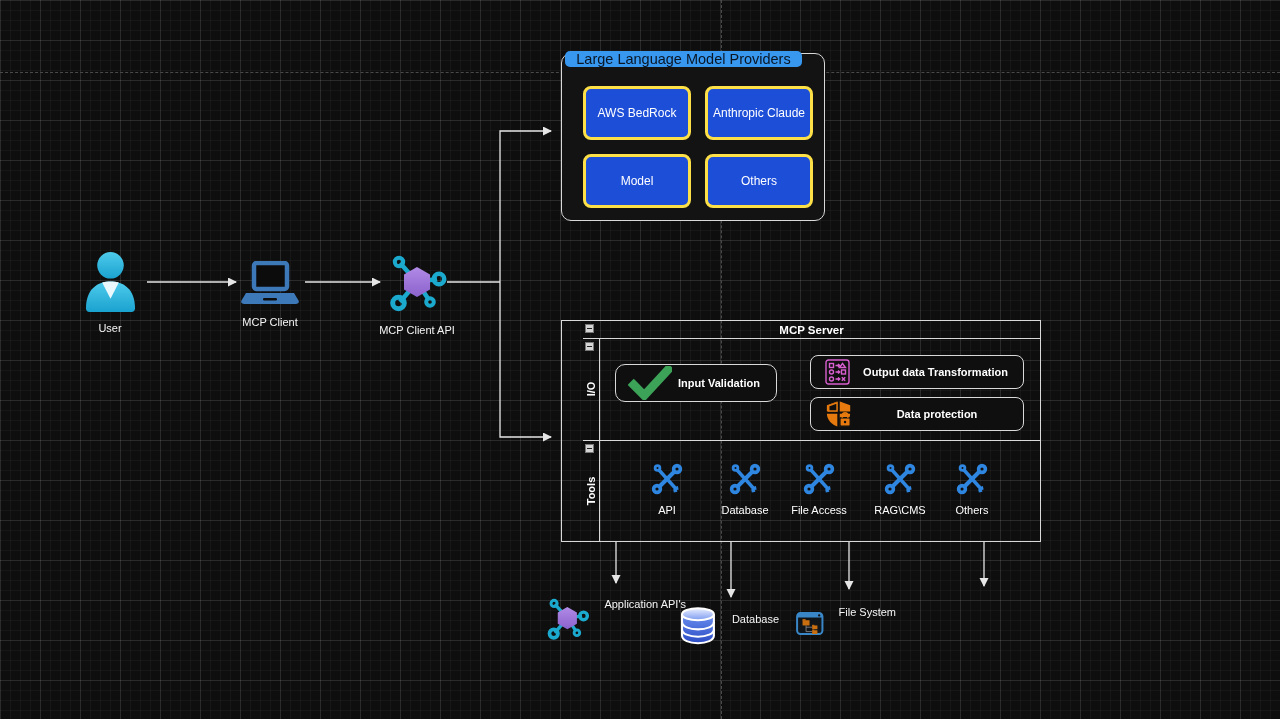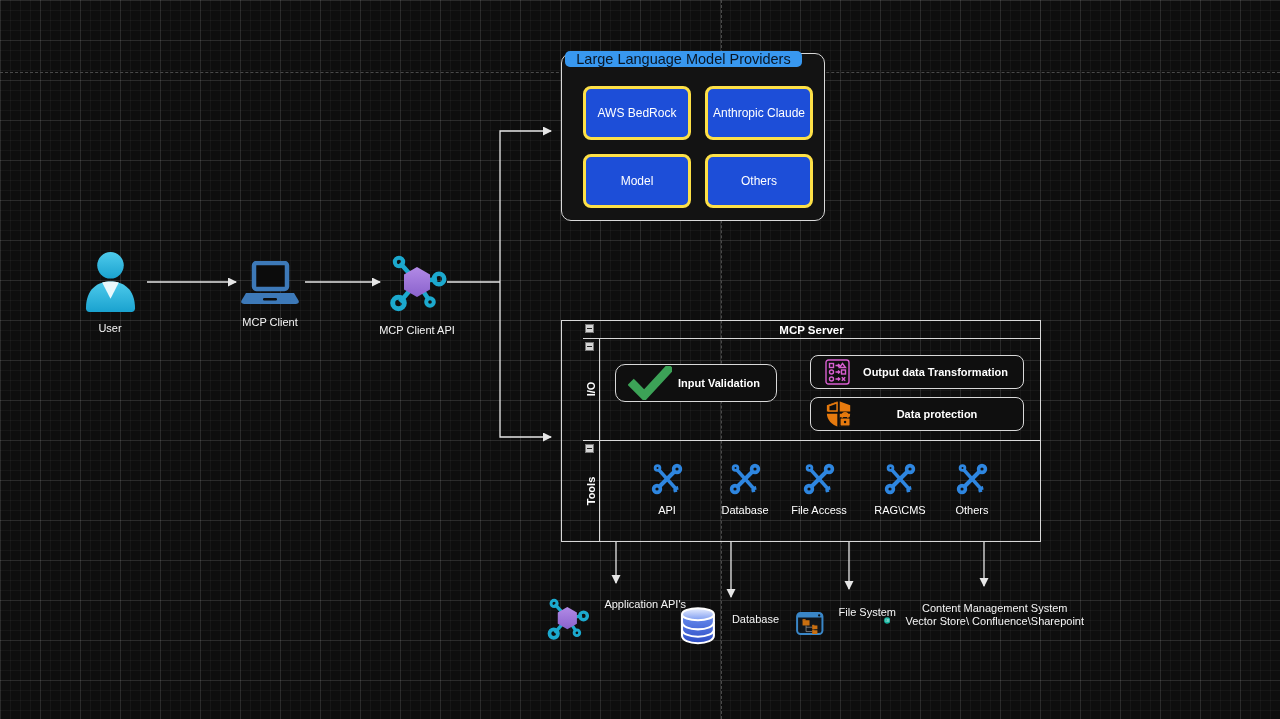--- a/index.html
+++ b/index.html
@@ -301,33 +301,14 @@
       <rect x="15" y="16.5" width="7" height="3.5" fill="#c96f10"></rect>
       <rect x="15" y="19" width="16" height="12" fill="#c96f10"></rect>
       <rect x="37" y="29.5" width="5" height="2.5" fill="#c96f10"></rect>
       <rect x="37" y="31" width="12" height="8.5" fill="#c96f10"></rect>
       <rect x="37" y="40.5" width="5" height="2.5" fill="#c96f10"></rect>
       <rect x="37" y="42" width="12" height="8.5" fill="#c96f10"></rect>
     </svg>
     <div class="b-label">File System</div>
   </div>
 
-  <div class="backend" style="left:884px;top:593px;width:200px">
-    <svg width="55" height="55" viewBox="0 0 55 55">
-      <circle cx="27.5" cy="27.5" r="27" fill="#12b39e"></circle>
-      <g stroke="#fff" stroke-width="2.2" fill="none">
-        <path d="M26.5,15.5 c-4,-2.3 -10,-2.3 -13,-0.8 v21.5 c3,-1.5 9,-1.5 13,0.8 Z"></path>
-        <path d="M28.5,15.5 c4,-2.3 10,-2.3 13,-0.8 v21.5 c-3,-1.5 -9,-1.5 -13,0.8 Z"></path>
-      </g>
-      <g stroke="#fff" stroke-width="2.4">
-        <path d="M32,19.5 h7"></path>
-          <path d="M32,24 h7"></path>
-          <path d="M32,28.5 h7"></path>
-          <path d="M32,33 h7"></path>
-      </g>
-    </svg>
-    <div class="b-label">
-      <div>Content Management System</div>
-      <div>Vector Store\ Confluence\Sharepoint</div>
-    </div>
-  </div>
 
 </div>
 
 </body></html>

